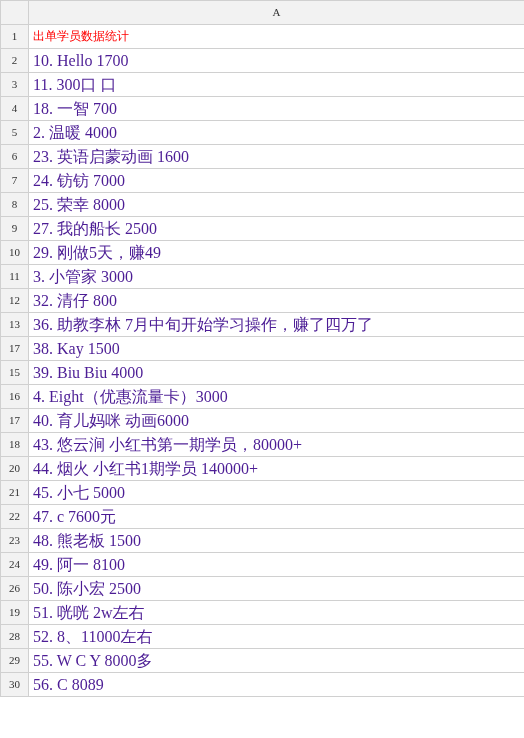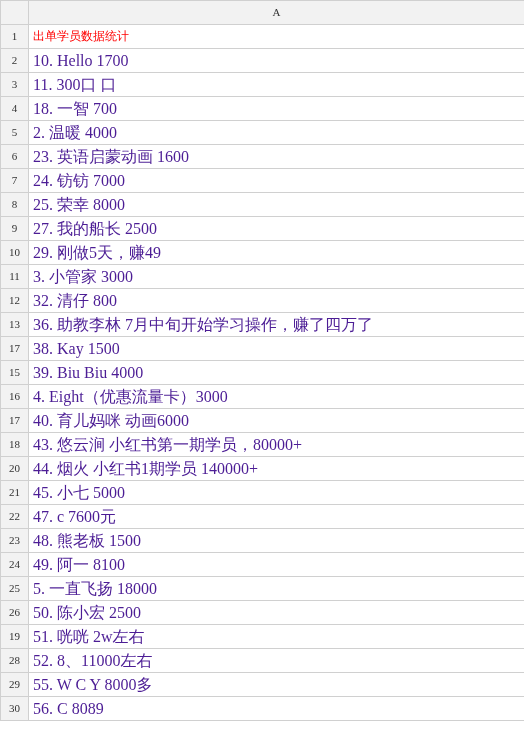--- a/index.html
+++ b/index.html
@@ -161,24 +161,20 @@
       </tr>
       <tr>
         <td class="row-num">23</td>
         <td class="data-cell">48. 熊老板 1500</td>
       </tr>
       <tr>
         <td class="row-num">24</td>
         <td class="data-cell">49. 阿一 8100</td>
       </tr>
       <tr>
-        <td class="row-num">25</td>
-        <td class="data-cell">5. 一直飞扬 18000</td>
-      </tr>
-      <tr>
         <td class="row-num">26</td>
         <td class="data-cell">50. 陈小宏 2500</td>
       </tr>
       <tr>
         <td class="row-num">19</td>
         <td class="data-cell">51. 咣咣 2w左右</td>
       </tr>
       <tr>
         <td class="row-num">28</td>
         <td class="data-cell">52. 8、11000左右</td>

